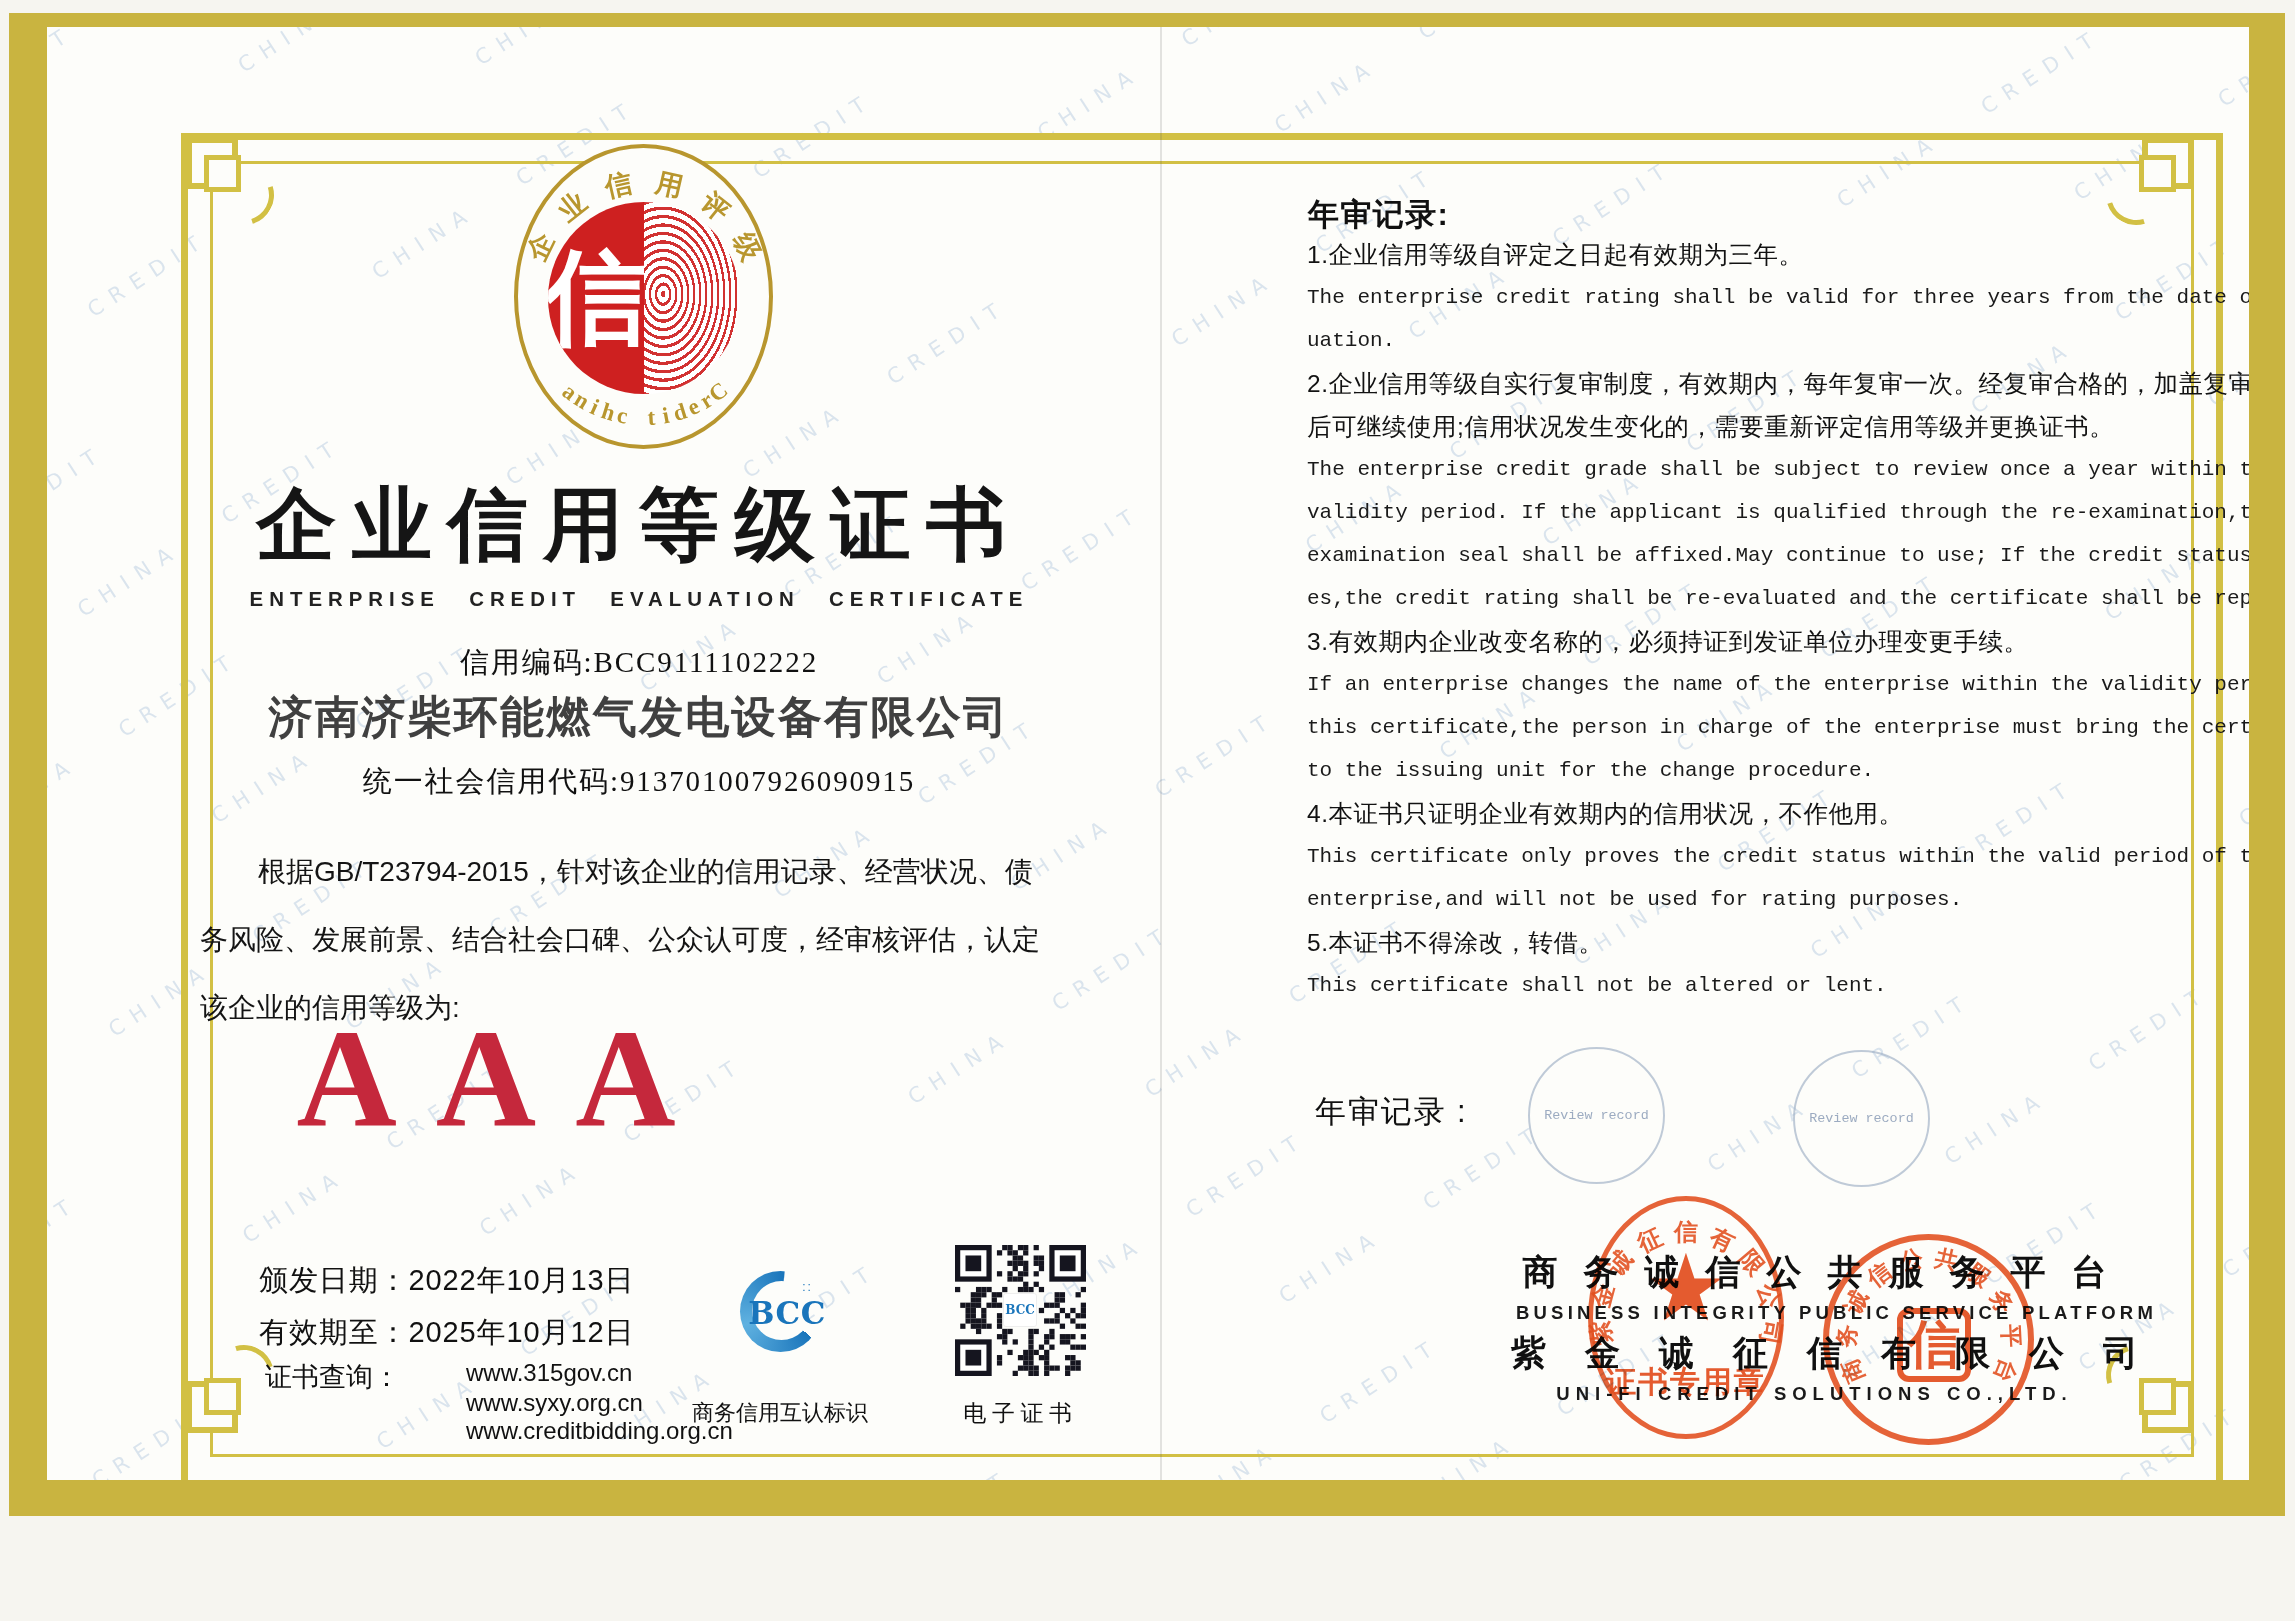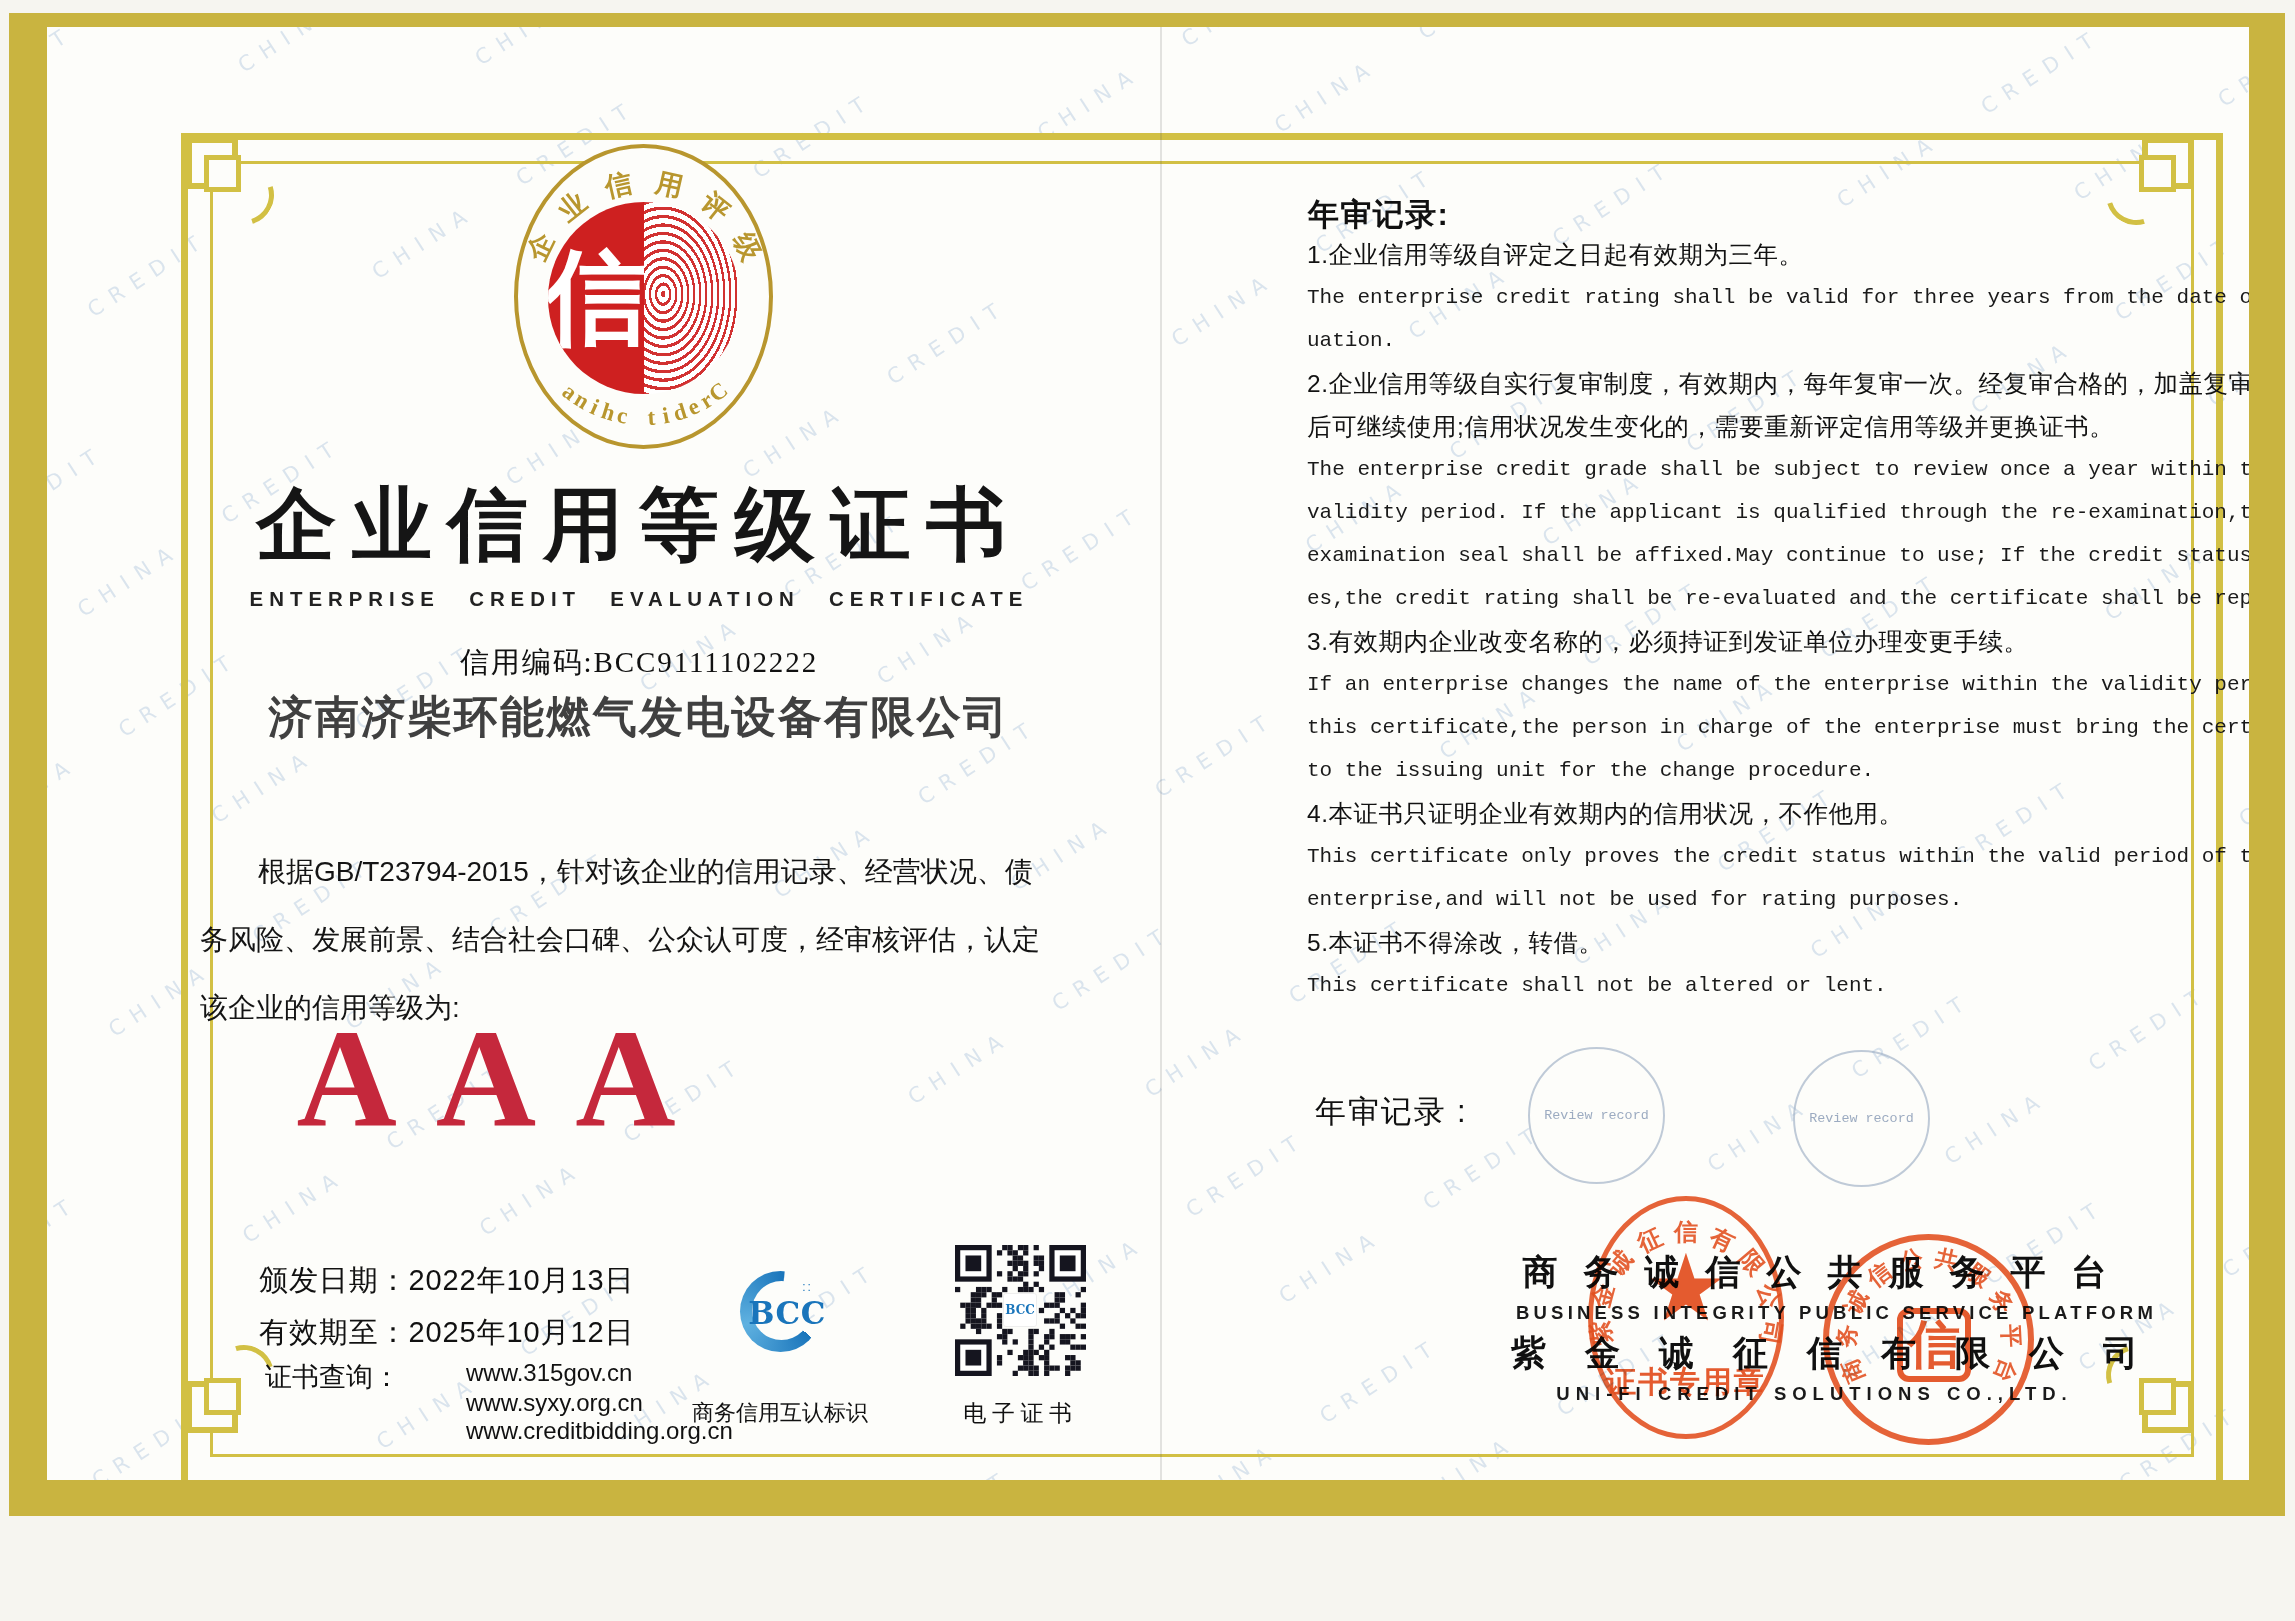--- a/index.html
+++ b/index.html
@@ -182,20 +182,21 @@
           <span style="transform: translate(-50%, -50%) rotate(204.182deg) translateY(-121px) rotate(180deg);">i</span>
           <span style="transform: translate(-50%, -50%) rotate(211.091deg) translateY(-121px) rotate(180deg);">n</span>
           <span style="transform: translate(-50%, -50%) rotate(218deg) translateY(-121px) rotate(180deg);">a</span>
         </div>
     </div>
 
     <div class="title-cn">企业信用等级证书</div>
     <div class="title-en">ENTERPRISE CREDIT EVALUATION CERTIFICATE</div>
     <div class="credit-code">信用编码:BCC9111102222</div>
     <div class="company">济南济柴环能燃气发电设备有限公司</div>
+    <div class="social-code">统一社会信用代码:913701007926090915</div>
 
     <div class="statement">
       <div class="indent">根据GB/T23794-2015，针对该企业的信用记录、经营状况、债</div>
       <div>务风险、发展前景、结合社会口碑、公众认可度，经审核评估，认定</div>
       <div>该企业的信用等级为:</div>
     </div>
 
     <div class="rating">AAA</div>
 
     <div class="date-line" style="top:1216px;">颁发日期：2022年10月13日</div>

